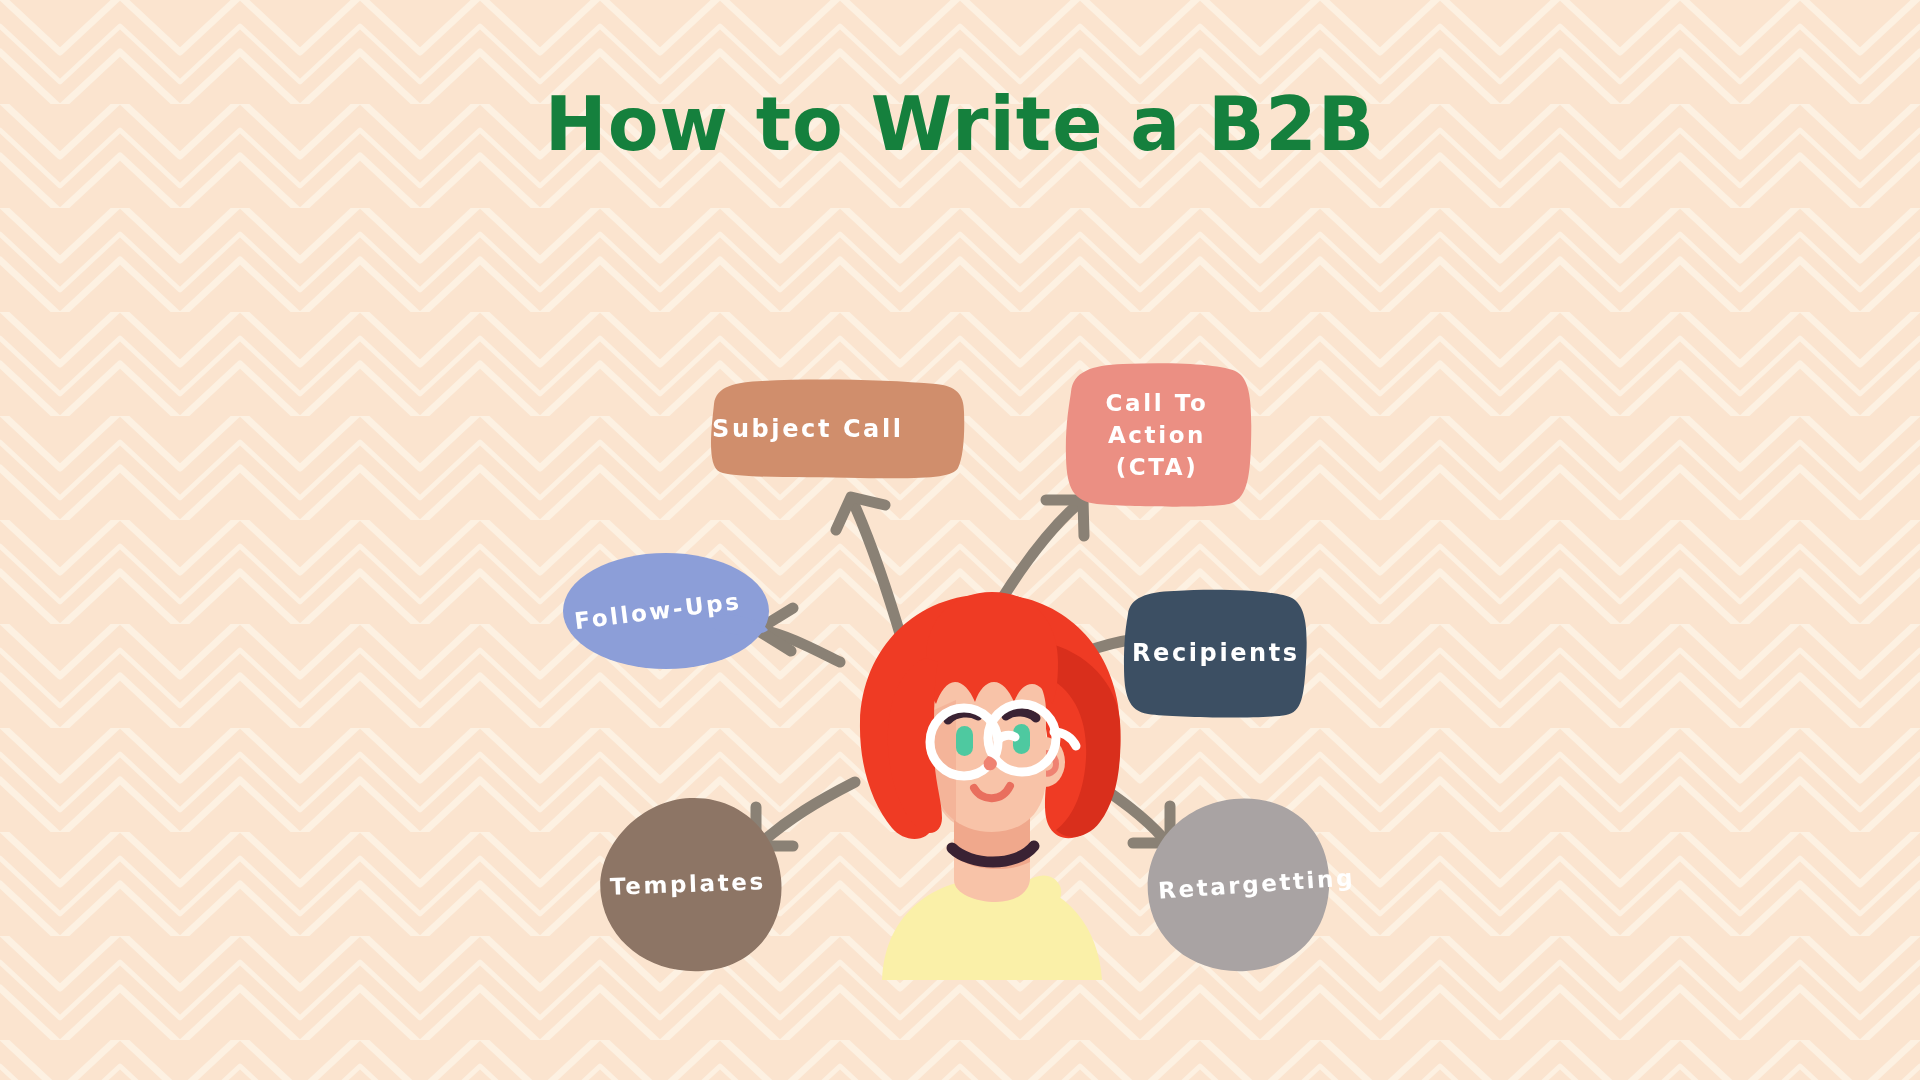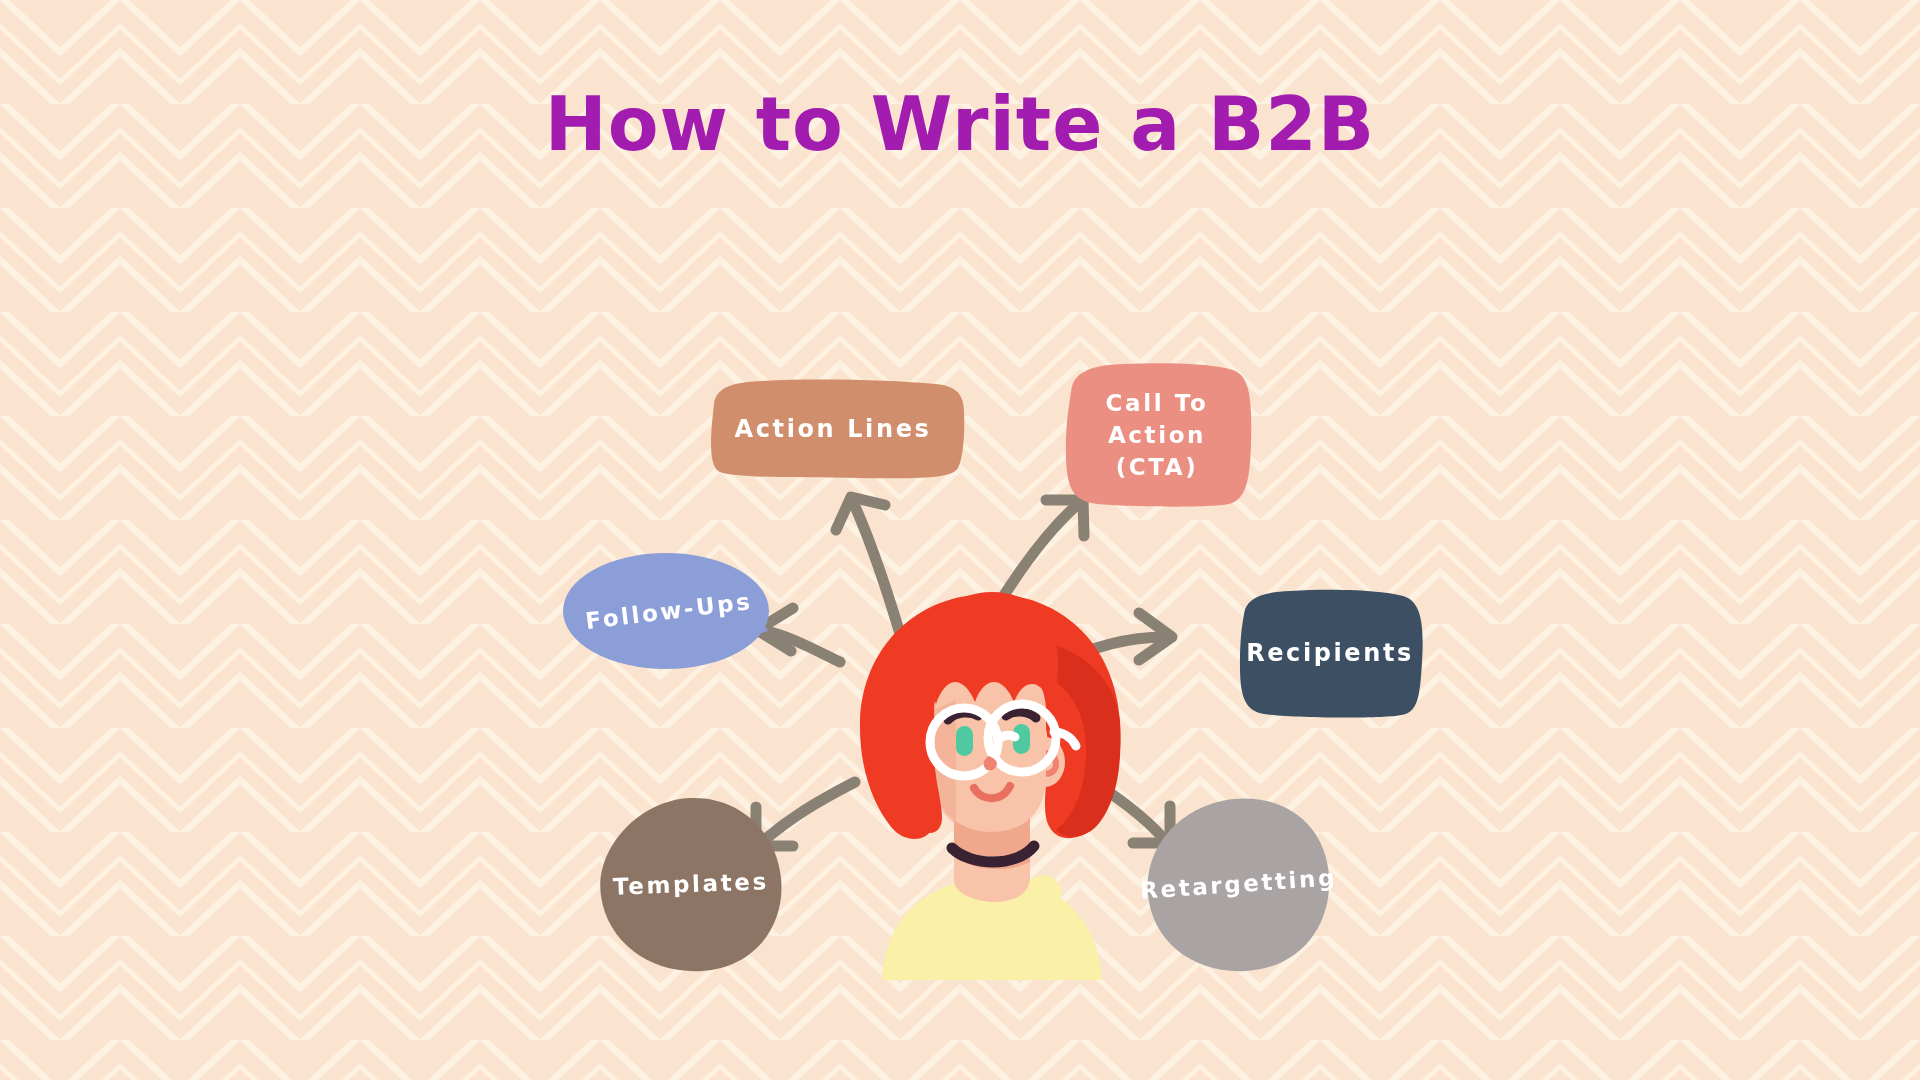--- a/index.html
+++ b/index.html
@@ -37,30 +37,29 @@
     top: 60px;
     width: 1920px;
     text-align: center;
     z-index: 6;
   }
   .title-line {
     font-family: "DejaVu Sans", sans-serif;
     font-weight: bold;
     font-size: 74px;
     line-height: 128px;
-    color: #a21caf;
+    color: #15803d;
     letter-spacing: 1px;
   }
 
   
   .node {
     position: absolute;
     display: flex;
     align-items: center;
-    justify-content: center;
     text-align: center;
     z-index: 5;
   }
   .node-label {
     position: relative;
     z-index: 2;
     color: #ffffff;
     font-family: "DejaVu Sans", sans-serif;
     font-weight: bold;
     font-size: 23px;
@@ -73,21 +72,21 @@
     position: absolute;
     inset: 0;
     z-index: 1;
   }
   .blob svg { display:block; width:100%; height:100%; }
 
   
   #node-subject   { left: 700px; top: 378px;  width: 266px; height: 102px; }
   #node-cta       { left: 1061px; top: 362px; width: 192px; height: 145px; }
   #node-followups { left: 562px; top: 552px;  width: 213px; height: 118px; }
-  #node-recipients{ left: 1236px; top: 588px; width: 188px; height: 130px; }
+  #node-recipients{ left: 1120px; top: 588px; width: 188px; height: 130px; }
   #node-templates { left: 598px; top: 796px;  width: 186px; height: 176px; }
   #node-retarget  { left: 1146px; top: 796px; width: 186px; height: 176px; }
 
   #node-followups .node-label { transform: rotate(-7deg); }
   #node-retarget  .node-label { transform: rotate(-4deg); }
   #node-templates .node-label { transform: rotate(-2deg); }
   #node-recipients .node-label { font-size: 24px; }
   #node-subject .node-label { font-size: 24px; }
 
   
@@ -160,21 +159,21 @@
 
   <div class="node" id="node-subject">
     <div class="blob">
       <svg viewBox="0 0 266 102" preserveAspectRatio="none" xmlns="http://www.w3.org/2000/svg">
         <path d="M14,26 C16,8 36,4 62,3 C120,0 190,2 236,6
                  C256,8 264,16 264,34 C265,58 263,80 258,90
                  C252,100 226,101 160,100 C96,99 34,100 20,94
                  C6,88 12,46 14,26 Z" fill="#d08e6c"></path>
       </svg>
     </div>
-    <div class="node-label">Action Lines</div>
+    <div class="node-label">Subject Call</div>
   </div>
 
   <div class="node" id="node-cta">
     <div class="blob">
       <svg viewBox="0 0 192 145" preserveAspectRatio="none" xmlns="http://www.w3.org/2000/svg">
         <path d="M10,30 C12,10 30,3 62,2 C112,0 162,2 176,10
                  C190,18 191,44 190,82 C189,118 185,138 168,142
                  C148,146 66,145 36,142 C12,139 6,126 5,96
                  C4,64 8,44 10,30 Z" fill="#eb8f83"></path>
       </svg>

